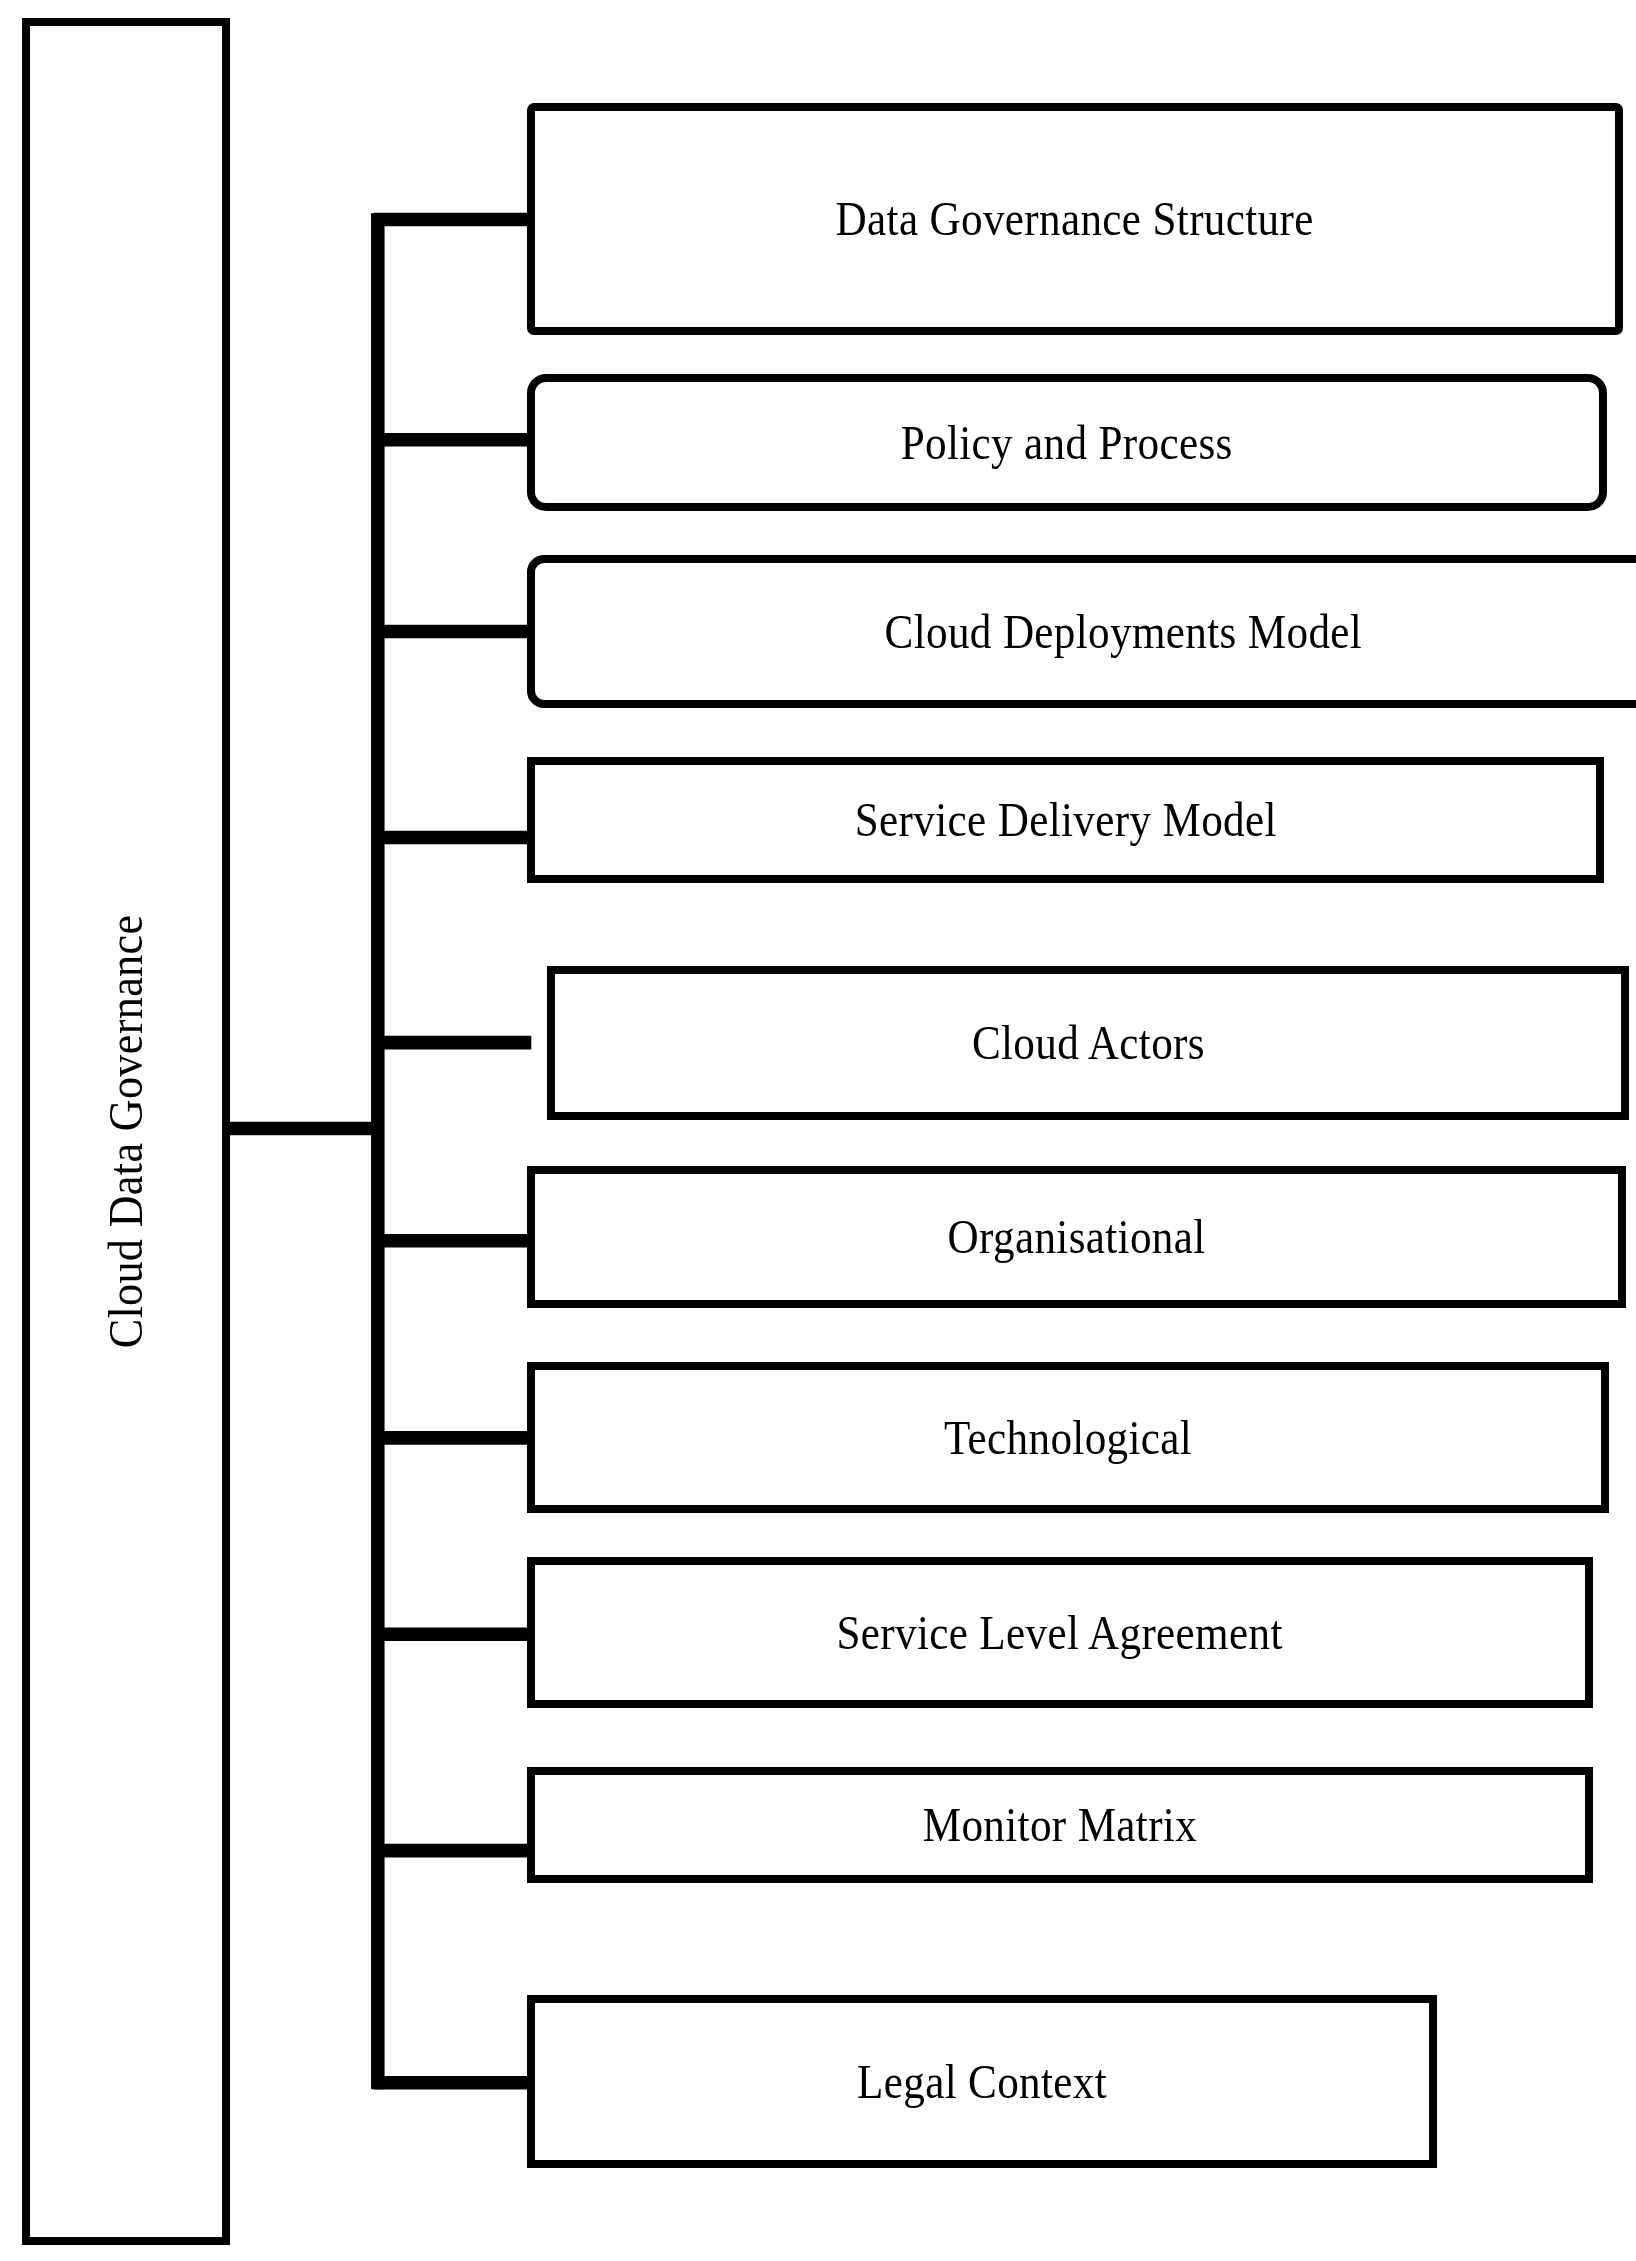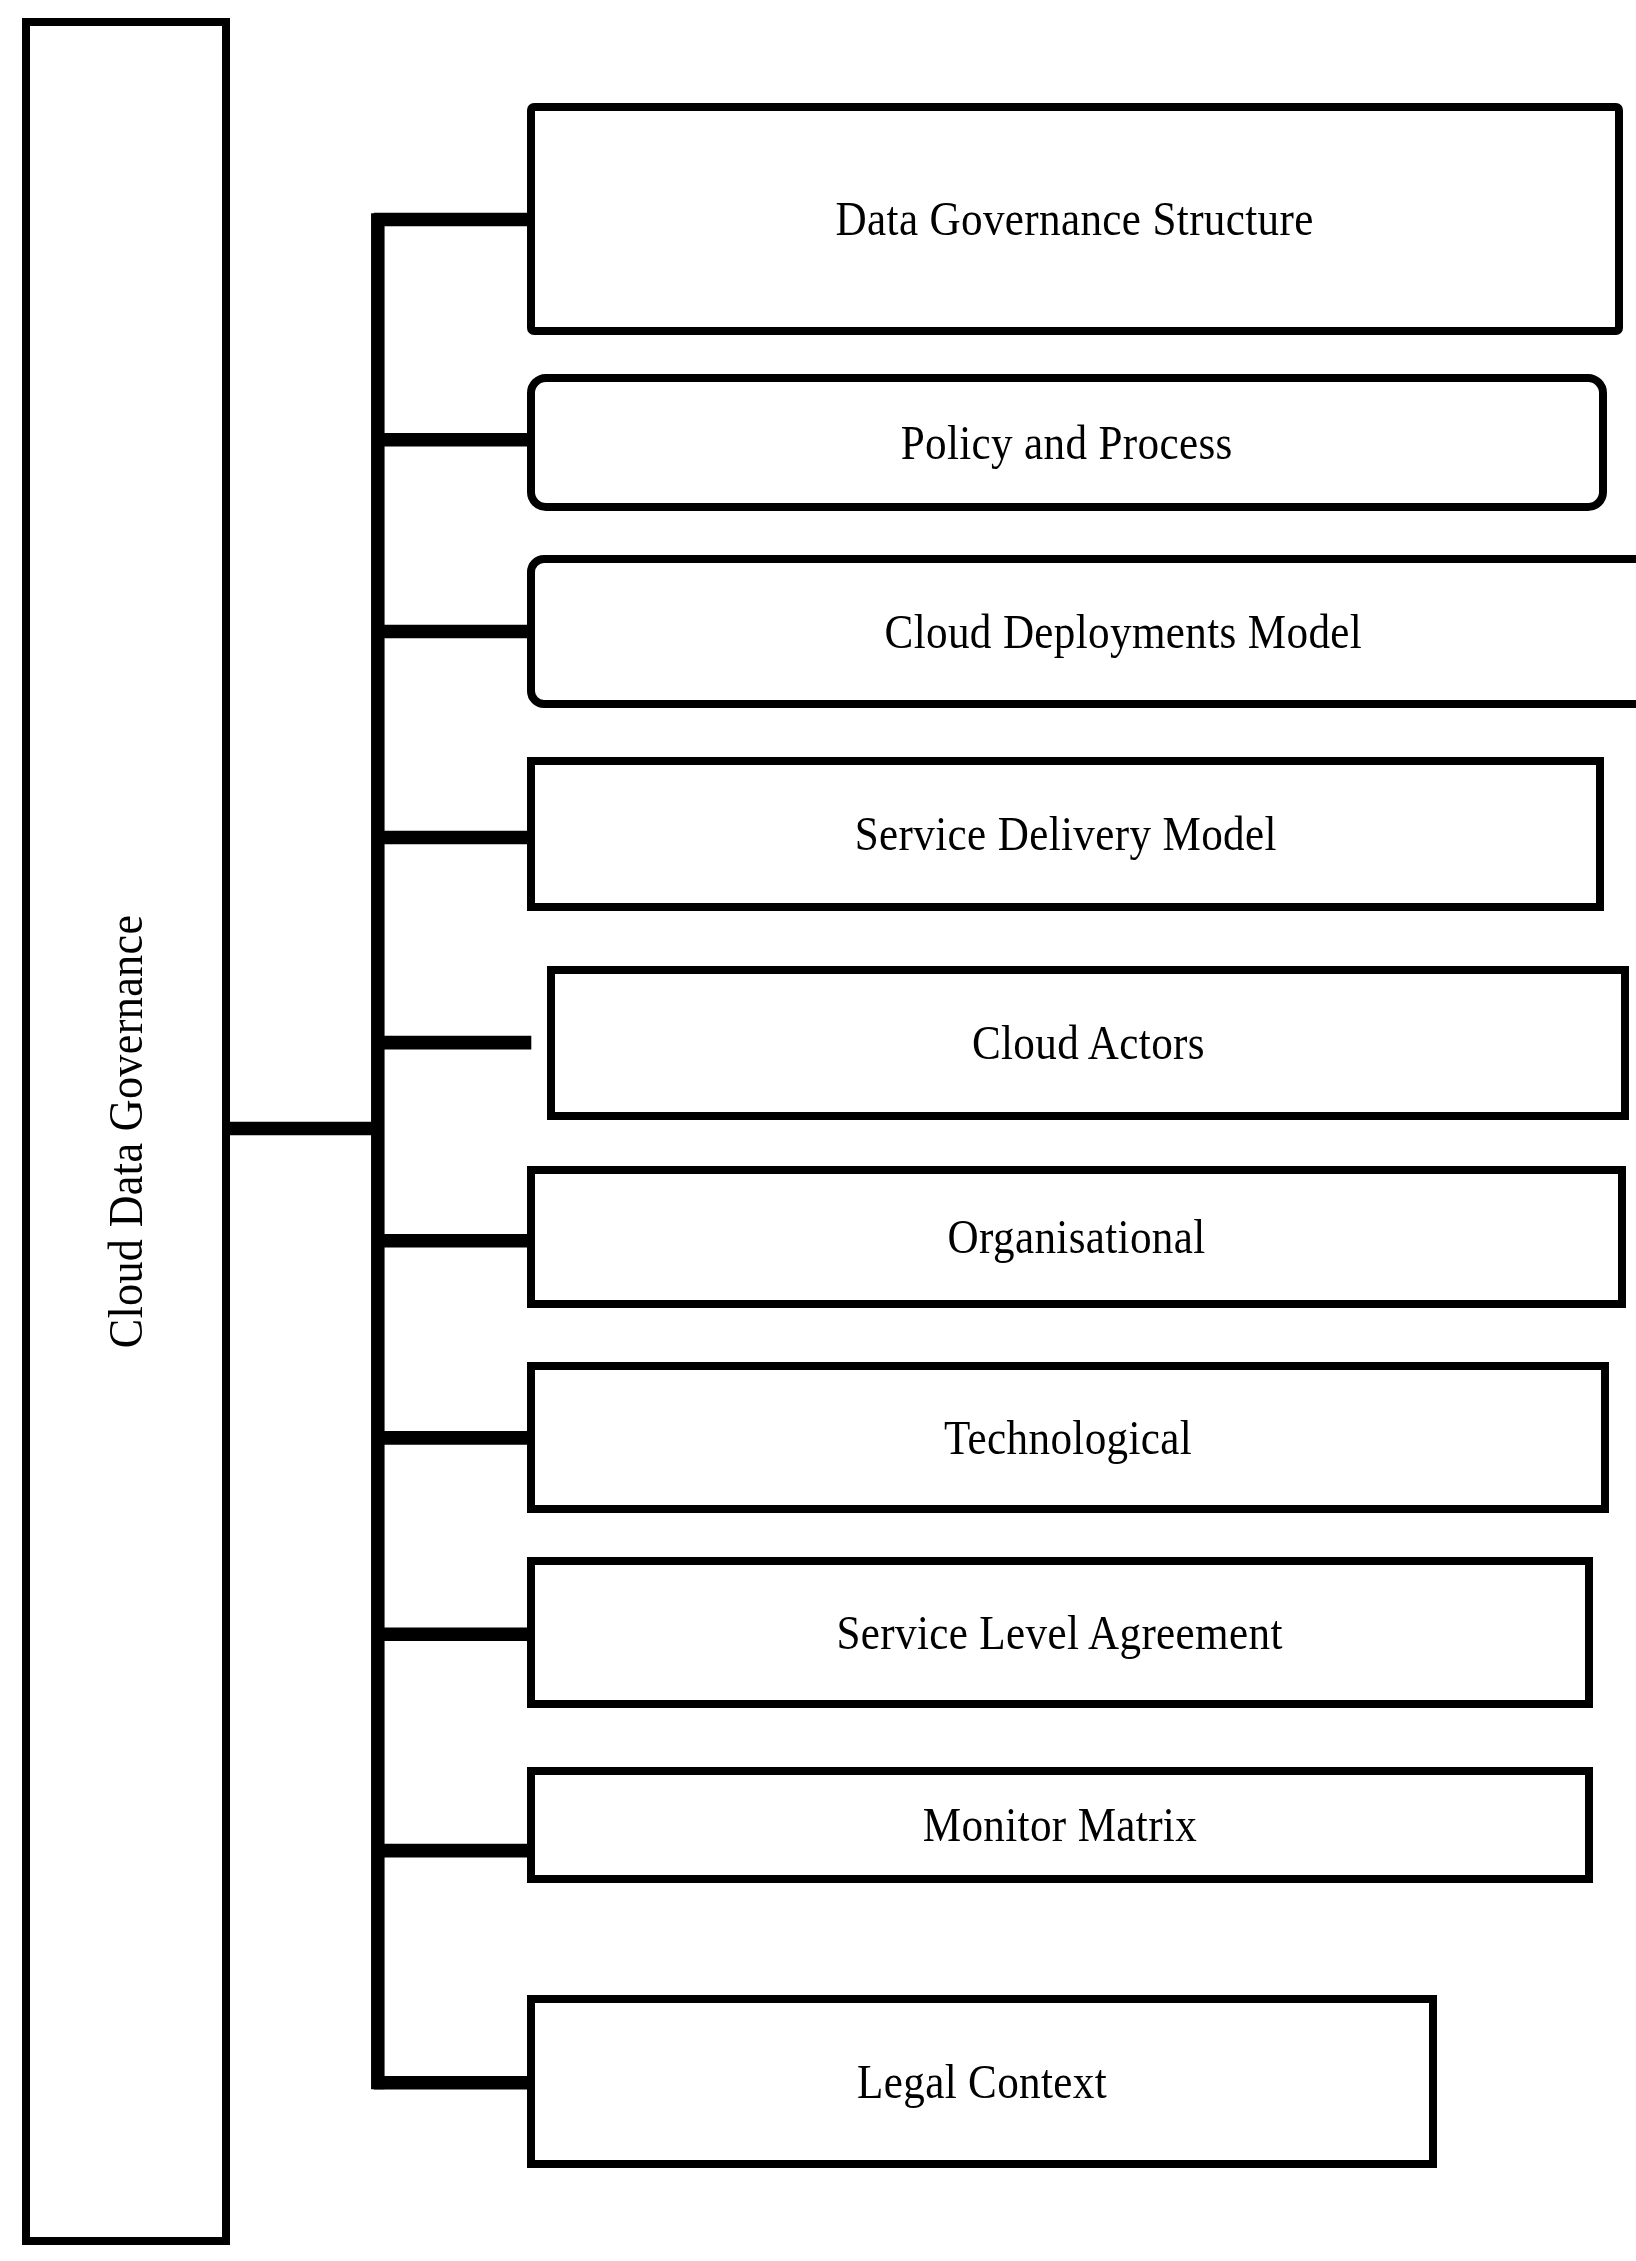--- a/index.html
+++ b/index.html
@@ -97,21 +97,21 @@
   </div>
 
   <div class="node-box" style="left:527px; top:374px; width:1080px; height:137px;border-radius:19px;">
     <span class="node-label">Policy and Process</span>
   </div>
 
   <div class="node-box" style="left:527px; top:555px; width:1192px; height:153px;border-radius:17px;">
     <span class="node-label">Cloud Deployments Model</span>
   </div>
 
-  <div class="node-box" style="left:527px; top:757px; width:1077px; height:154px;">
+  <div class="node-box" style="left:527px; top:757px; width:1077px; height:126px;">
     <span class="node-label">Service Delivery Model</span>
   </div>
 
   <div class="node-box" style="left:547px; top:966px; width:1082px; height:154px;">
     <span class="node-label">Cloud Actors</span>
   </div>
 
   <div class="node-box" style="left:527px; top:1166px; width:1099px; height:142px;justify-content:center;">
     <span class="node-label">Organisational</span>
   </div>

